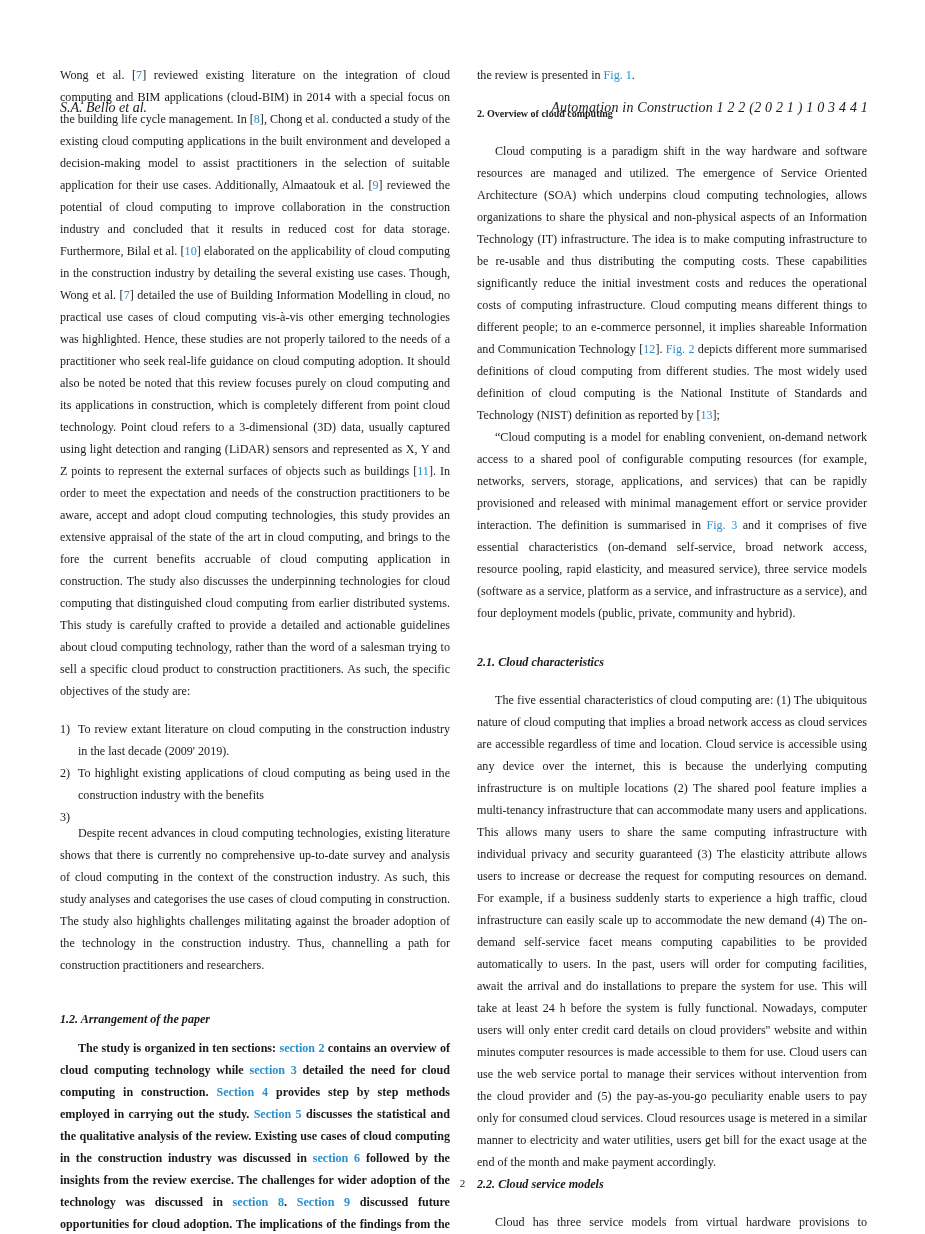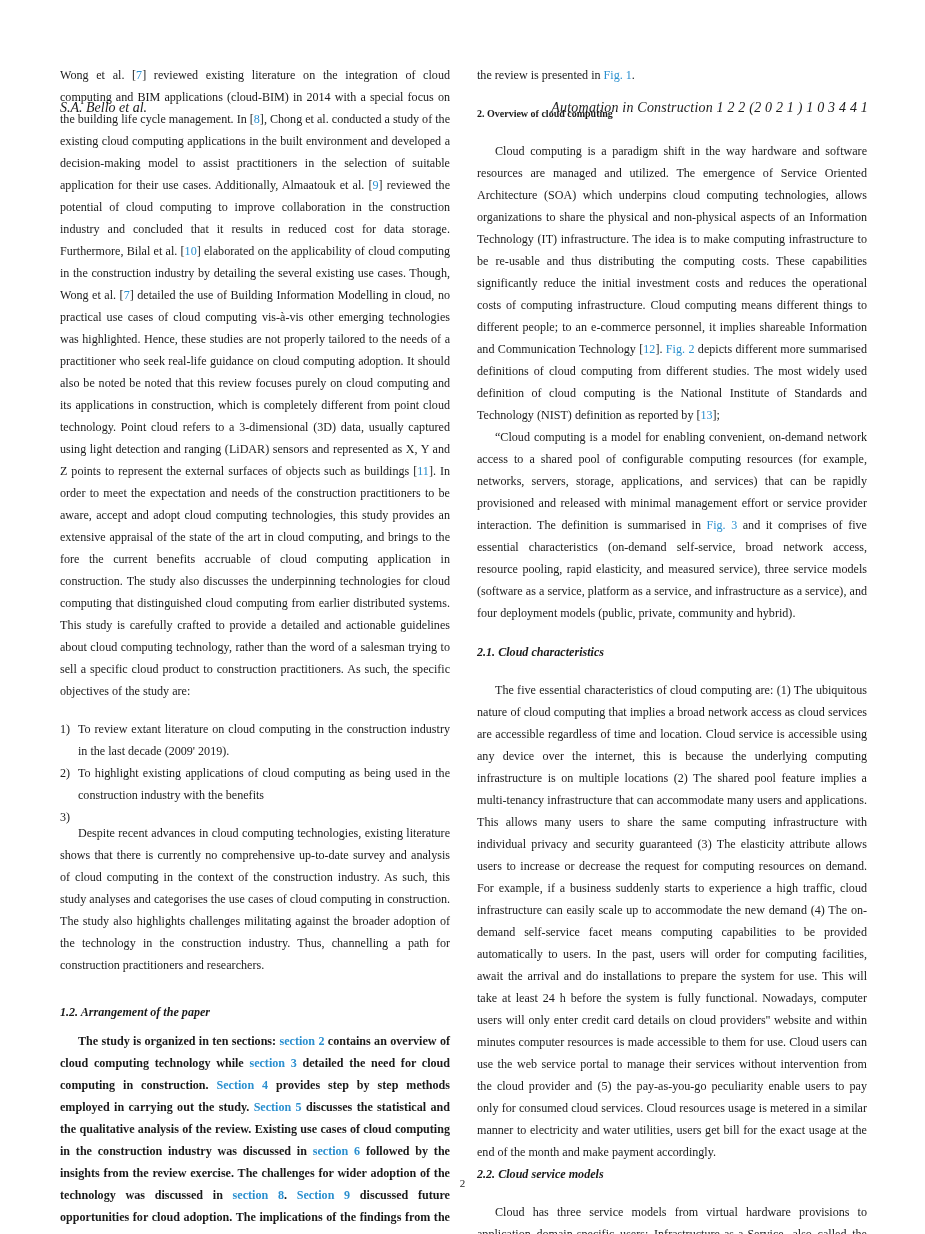--- a/index.html
+++ b/index.html
@@ -36,40 +36,40 @@
   </p>
 
   <ol class="objectives" style="margin-top:16px;">
     <li><span class="num">1)</span><span>To review extant literature on cloud computing in the construction industry in the last decade (2009' 2019).</span></li>
     <li><span class="num">2)</span><span>To highlight existing applications of cloud computing as being used in the construction industry with the benefits</span></li>
     <li><span class="num">3)</span></li>
   </ol>
 
   <p class="indent" style="margin-top:16px;">Despite recent advances in cloud computing technologies, existing literature shows that there is currently no comprehensive up-to-date survey and analysis of cloud computing in the context of the construction industry. As such, this study analyses and categorises the use cases of cloud computing in construction. The study also highlights challenges militating against the broader adoption of the technology in the construction industry. Thus, channelling a path for construction practitioners and researchers.</p>
 
-  <h3 class="subsec-head" style="margin-top:25px;">1.2.  Arrangement of the paper</h3>
+  <h3 class="subsec-head" style="margin-top:32px;">1.2.  Arrangement of the paper</h3>
   <p class="indent" style="margin-top:7px;font-weight:bold;">
     <span>The study is organized in ten sections: </span><a class="ref" href="#">section 2</a><span> contains an overview of cloud computing technology while </span><a class="ref" href="#">section 3</a><span> detailed the need for cloud computing in construction. </span><a class="ref" href="#">Section 4</a><span> provides step by step methods employed in carrying out the study. </span><a class="ref" href="#">Section 5</a><span> discusses the statistical and the qualitative analysis of the review. Existing use cases of cloud computing in the construction industry was discussed in </span><a class="ref" href="#">section 6</a><span> followed by the insights from the review exercise. The challenges for wider adoption of the technology was discussed in </span><a class="ref" href="#">section 8</a><span>. </span><a class="ref" href="#">Section 9</a><span> discussed future opportunities for cloud adoption. The implications of the findings from the studies on the construction industry was discussed in </span><a class="ref" href="#">section 10</a><span> and finally the conclusions from the study. The structure of</span>
   </p>
 </div>
 
 <div class="col right">
   <p>
     <span>the review is presented in </span><a class="ref" href="#">Fig. 1</a><span>.</span>
   </p>
 
   <h2 class="sec-head">2.  Overview of cloud computing</h2>
 
   <p class="indent">
     <span>Cloud computing is a paradigm shift in the way hardware and software resources are managed and utilized. The emergence of Service Oriented Architecture (SOA) which underpins cloud computing technologies, allows organizations to share the physical and non-physical aspects of an Information Technology (IT) infrastructure. The idea is to make computing infrastructure to be re-usable and thus distributing the computing costs. These capabilities significantly reduce the initial investment costs and reduces the operational costs of computing infrastructure. Cloud computing means different things to different people; to an e-commerce personnel, it implies shareable Information and Communication Technology [</span><a class="ref" href="#">12</a><span>]. </span><a class="ref" href="#">Fig. 2</a><span> depicts different more summarised definitions of cloud computing from different studies. The most widely used definition of cloud computing is the National Institute of Standards and Technology (NIST) definition as reported by [</span><a class="ref" href="#">13</a><span>];</span>
   </p>
   <p class="indent">
     <span>“Cloud computing is a model for enabling convenient, on-demand network access to a shared pool of configurable computing resources (for example, networks, servers, storage, applications, and services) that can be rapidly provisioned and released with minimal management effort or service provider interaction. The definition is summarised in </span><a class="ref" href="#">Fig. 3</a><span> and it comprises of five essential characteristics (on-demand self-service, broad network access, resource pooling, rapid elasticity, and measured service), three service models (software as a service, platform as a service, and infrastructure as a service), and four deployment models (public, private, community and hybrid).</span>
   </p>
 
-  <h3 class="subsec-head" style="margin-top:17px;">2.1.  Cloud characteristics</h3>
+  <h3 class="subsec-head" style="margin-top:27px;">2.1.  Cloud characteristics</h3>
   <p class="indent" style="margin-top:16px;">The five essential characteristics of cloud computing are: (1) The ubiquitous nature of cloud computing that implies a broad network access as cloud services are accessible regardless of time and location. Cloud service is accessible using any device over the internet, this is because the underlying computing infrastructure is on multiple locations (2) The shared pool feature implies a multi-tenancy infrastructure that can accommodate many users and applications. This allows many users to share the same computing infrastructure with individual privacy and security guaranteed (3) The elasticity attribute allows users to increase or decrease the request for computing resources on demand. For example, if a business suddenly starts to experience a high traffic, cloud infrastructure can easily scale up to accommodate the new demand (4) The on-demand self-service facet means computing capabilities to be provided automatically to users. In the past, users will order for computing facilities, await the arrival and do installations to prepare the system for use. This will take at least 24 h before the system is fully functional. Nowadays, computer users will only enter credit card details on cloud providers'' website and within minutes computer resources is made accessible to them for use. Cloud users can use the web service portal to manage their services without intervention from the cloud provider and (5) the pay-as-you-go peculiarity enable users to pay only for consumed cloud services. Cloud resources usage is metered in a similar manner to electricity and water utilities, users get bill for the exact usage at the end of the month and make payment accordingly.</p>
 
   <h3 class="subsec-head" style="margin-top:0;">2.2.  Cloud service models</h3>
   <p class="indent" style="margin-top:16px;">Cloud has three service models from virtual hardware provisions to application domain-specific users; Infrastructure-as-a-Service, also called the technology layer, provides virtual storage and servers for data analysis. Users rent virtual storage, which are web accessible, and can scale up and scale down based on the customers'' need. A 2 TB portable hard disk with a warranty of two years is selling for £58.99 at the same time, a 2 TB ready-to-use cloud storage is rented for £13.90/yr. This implies the traditional procurement cost alone for the hard disk is over</p>
 </div>
 
 <div class="page-number">2</div>
 
 </body></html>

